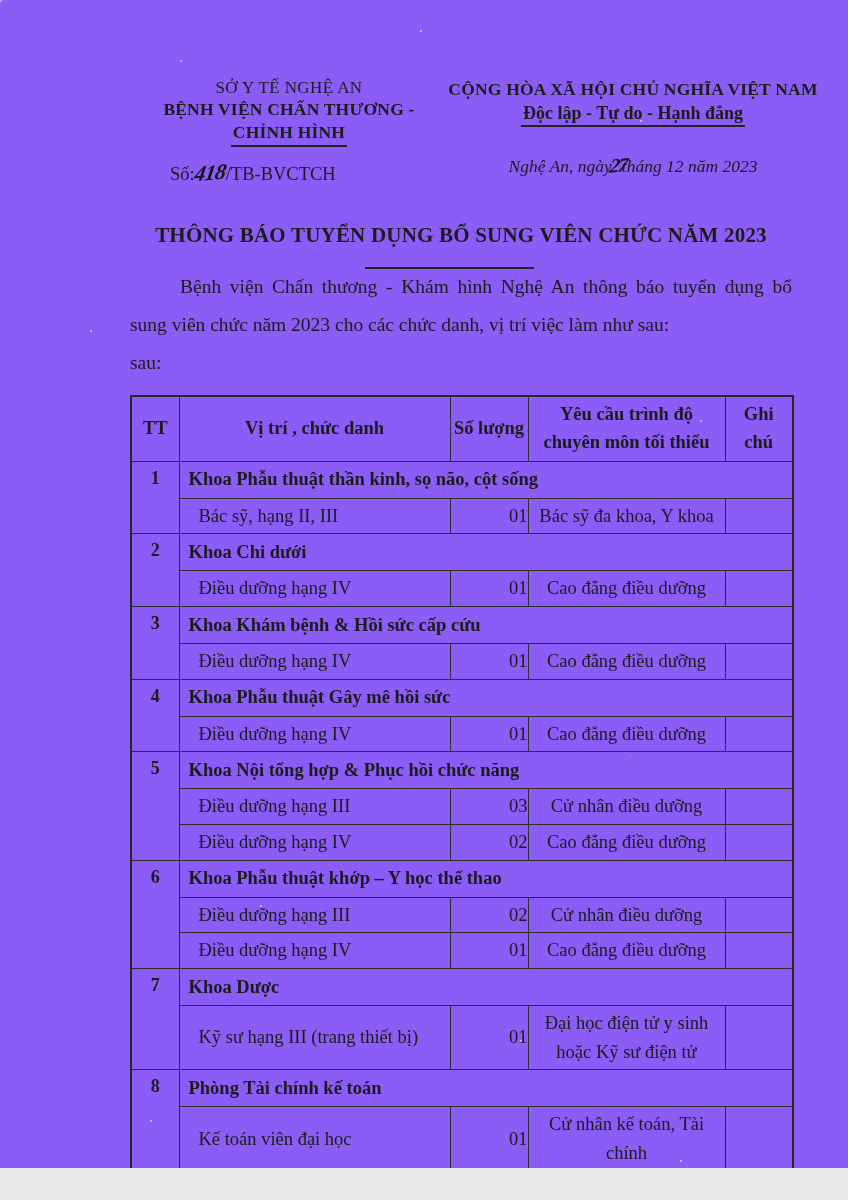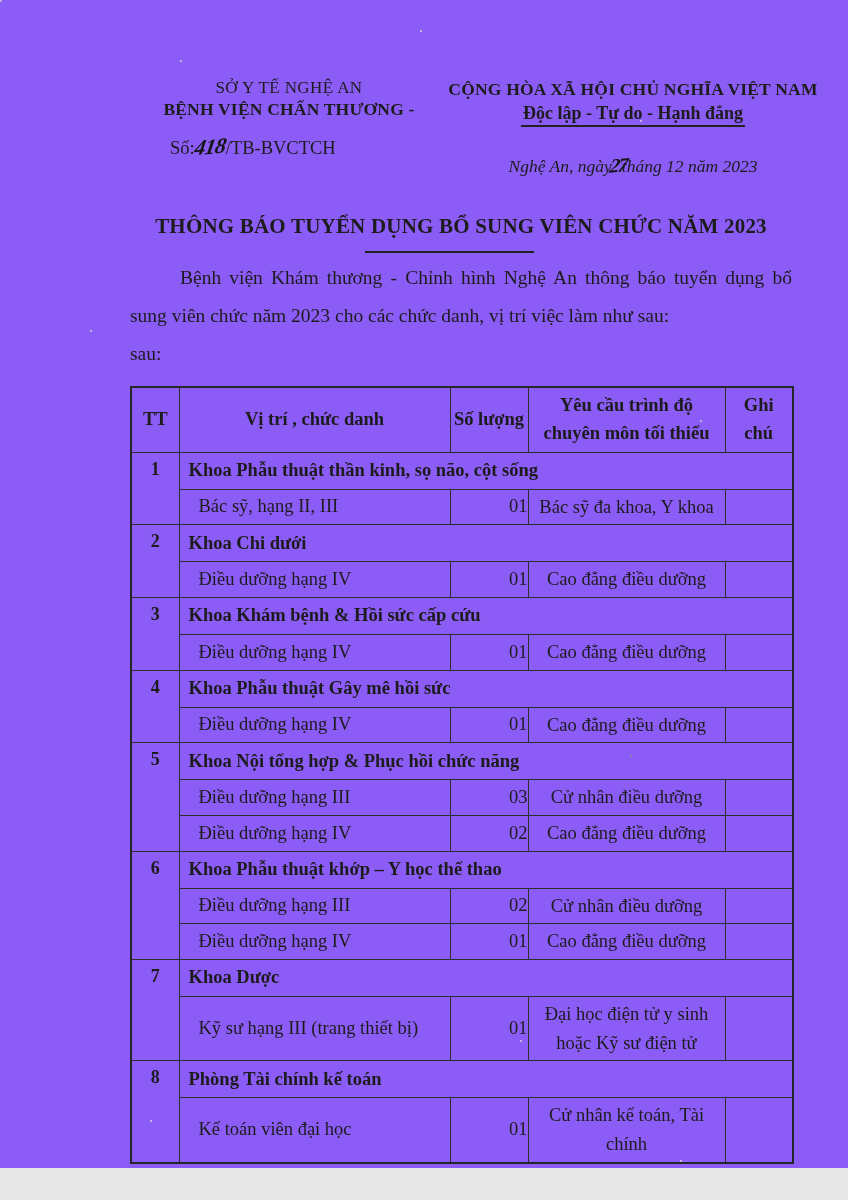--- a/index.html
+++ b/index.html
@@ -21,21 +21,21 @@
   .dateline { margin-top:27px; font-style:italic; font-size:17.5px; }
   .hand {
     display:inline-block; font-style:italic; font-weight:bold;
     transform:skewX(-14deg) rotate(-5deg); color:#151515;
   }
   .hand-number { font-size:22px; margin:0 1px 0 0; letter-spacing:-1px; }
   .hand-day { font-size:20px; margin:0 -4px 0 -2px; letter-spacing:-2px; }
   
   .content { margin:0 56px 0 130px; }
   .title { text-align:center; font-weight:bold; font-size:21px; margin-top:37px; letter-spacing:.2px; }
-  .title .u-part { border-bottom:2px solid #222; padding-bottom:13px; }
+  .title .u-part { border-bottom:2px solid #222; padding-bottom:20px; }
   .para { margin-top:20px; font-size:19.5px; line-height:38px; }
   .jline { text-align:justify; text-align-last:justify; }
   .indent { text-indent:50px; }
   .section-indent { padding-left:48px; }
   .b { font-weight:bold; }
   
   table { border-collapse:collapse; width:662px; margin-top:13px; table-layout:fixed; }
   th,td { border:1.6px solid #2e2e2e; vertical-align:middle; }
   table { border:2.2px solid #262626; }
   th { font-size:18.5px; font-weight:bold; line-height:1.5; padding:4px 2px; }
@@ -55,34 +55,35 @@
 </head>
 <body>
 
 <div class="page">
   <div class="speck"></div>
 
   <div class="header">
     <div class="header-left">
       <div class="h-line1">SỞ Y TẾ NGHỆ AN</div>
       <div class="h-bold">BỆNH VIỆN CHẤN THƯƠNG -</div>
+      <div class="h-bold"><span class="u-block">CHỈNH HÌNH</span></div>
       <div class="doc-number"><span>Số:</span><span class="hand hand-number">418</span><span>/TB-BVCTCH</span></div>
     </div>
     <div class="header-right">
       <div class="h-bold">CỘNG HÒA XÃ HỘI CHỦ NGHĨA VIỆT NAM</div>
       <div class="motto"><span class="u-block">Độc lập - Tự do - Hạnh đẳng</span></div>
       <div class="dateline"><span>Nghệ An, ngày</span><span class="hand hand-day">27</span><span>tháng 12 năm 2023</span></div>
     </div>
   </div>
 
   <div class="content">
     <div class="title"><span>THÔNG BÁO TUYỂN</span><span class="u-part"> DỤNG BỔ SUNG</span><span> VIÊN CHỨC NĂM 2023</span></div>
 
     <div class="para">
-      <div class="jline indent">Bệnh viện Khám thương - Chỉnh hình Nghệ An thông báo tuyển dụng bổ</div>
+      <div class="jline indent">Bệnh viện Chấn thương - Khám hình Nghệ An thông báo tuyển dụng bổ</div>
       <div>sung viên chức năm 2023 cho các chức danh, vị trí việc làm như sau:</div>
     </div>
 
     <div class="para" style="margin-top:0;">
       <div>sau:</div>
     </div>
 
     <table>
       <colgroup>
         <col style="width:48px">

